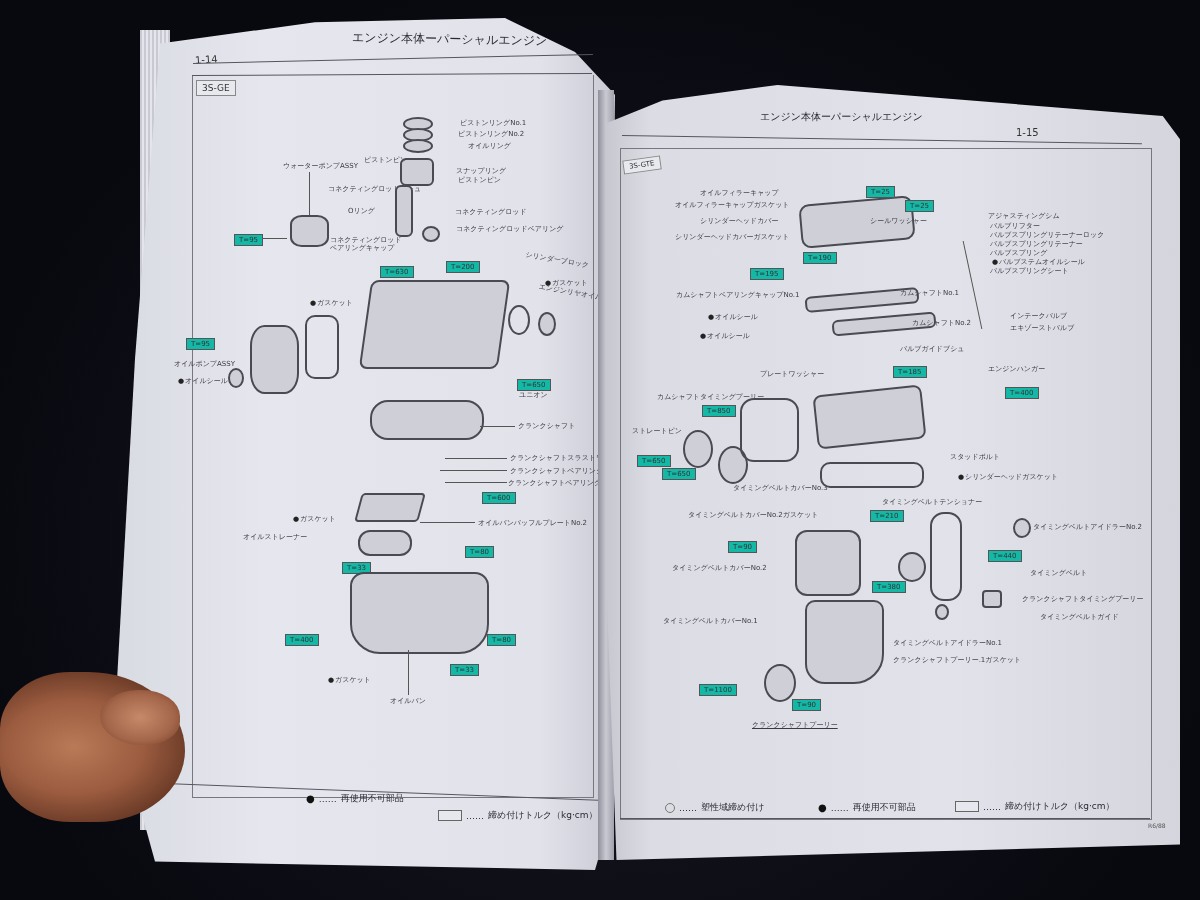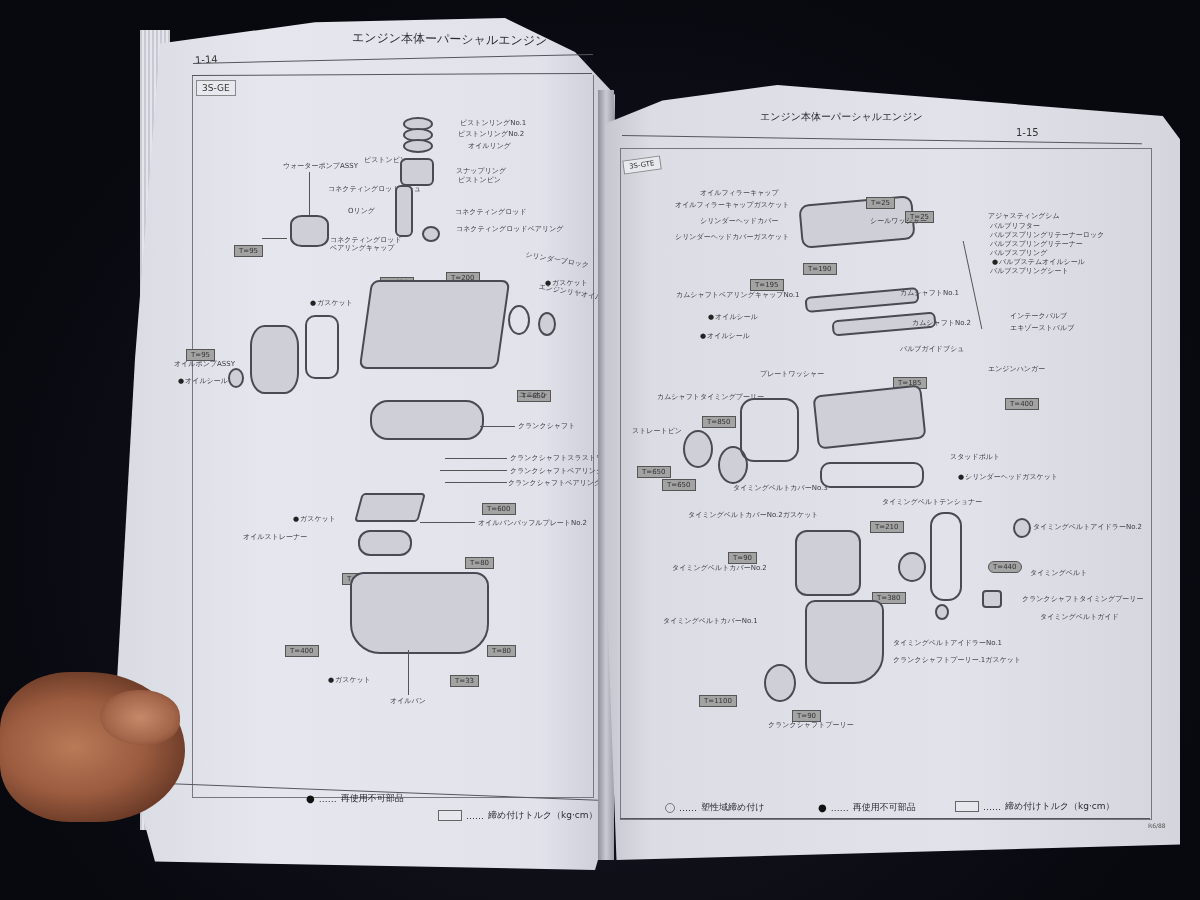--- a/index.html
+++ b/index.html
@@ -28,21 +28,21 @@
   .spine { position:absolute; left:598px; top:90px; width:16px; height:770px; background:linear-gradient(90deg,#8f909a,#c9cad2,#9fa0aa); }
 
   .hdr-title { position:absolute; font-size:12px; color:#2b2b33; white-space:nowrap; }
   .page-num { position:absolute; font-size:10px; color:#333; }
   .rule { position:absolute; height:1px; background:#55565e; transform-origin:left center; }
   .frame { position:absolute; border:1px solid #77787f; }
   .engine-tag { position:absolute; font-size:9px; color:#333; border:1px solid #888; padding:2px 5px; background:#e8e9ef; }
 
   .lbl { position:absolute; font-size:7px; color:#3a3a42; white-space:nowrap; line-height:1; }
   .lbl.dot::before { content:"●"; color:#222; font-size:7px; margin-right:1px; }
-  .torque { position:absolute; font-size:7px; color:#333; border:1px solid #555; padding:1px 4px; background:#a3a3a3; white-space:nowrap;margin-top:11px; }
+  .torque { position:absolute; font-size:7px; color:#333; border:1px solid #555; padding:1px 4px; background:#14b8a6; white-space:nowrap; }
   .leader { position:absolute; height:1px; background:#555; }
   .vleader { position:absolute; width:1px; background:#555; }
 
   .part { position:absolute; border:2px solid #4a4a52; background:#cfd0d7; }
   .ring { border-radius:50%; }
   .legend { position:absolute; font-size:9px; color:#2b2b33; white-space:nowrap; display:flex; align-items:center; gap:4px; }
   .legend .dotmark { font-size:10px; color:#111; }
   .legend .box { display:inline-block; width:22px; height:9px; border:1px solid #666; background:#e7e8ee; }
   .legend .circ { display:inline-block; width:8px; height:8px; border:1px solid #777; border-radius:50%; }
   .code { position:absolute; font-size:6px; color:#555; }
@@ -220,35 +220,35 @@
 <div class="lbl" style="left:688px;top:512px;">タイミングベルトカバーNo.2ガスケット</div>
 <div class="torque" style="left:870px;top:510px;">T=210</div>
 <div class="torque" style="left:728px;top:541px;">T=90</div>
 <div class="part" style="left:795px;top:530px;width:62px;height:62px;border-radius:12px;"></div>
 <div class="lbl" style="left:672px;top:565px;text-align:center;">タイミングベルトカバーNo.2</div>
 <div class="torque" style="left:872px;top:581px;">T=380</div>
 <div class="part ring" style="left:898px;top:552px;width:24px;height:26px;"></div>
 <div class="part" style="left:930px;top:512px;width:28px;height:85px;border-radius:14px;background:transparent;"></div>
 <div class="part ring" style="left:1013px;top:518px;width:14px;height:16px;"></div>
 <div class="lbl" style="left:1033px;top:524px;">タイミングベルトアイドラーNo.2</div>
-<div class="torque" style="left:988px;top:550px;border-radius:6px;">T=440</div>
+<div class="torque" style="left:988px;top:550px;">T=440</div>
 <div class="lbl" style="left:1030px;top:570px;">タイミングベルト</div>
 <div class="part" style="left:982px;top:590px;width:16px;height:14px;border-radius:4px;"></div>
 <div class="lbl" style="left:1022px;top:596px;">クランクシャフトタイミングプーリー</div>
 <div class="part ring" style="left:935px;top:604px;width:10px;height:12px;"></div>
 <div class="lbl" style="left:1040px;top:614px;">タイミングベルトガイド</div>
 
 <div class="part" style="left:805px;top:600px;width:75px;height:80px;border-radius:10px 10px 30px 20px;"></div>
 <div class="lbl" style="left:663px;top:618px;">タイミングベルトカバーNo.1</div>
 <div class="lbl" style="left:893px;top:640px;">タイミングベルトアイドラーNo.1</div>
 <div class="lbl" style="left:893px;top:657px;">クランクシャフトプーリー.1ガスケット</div>
 <div class="part ring" style="left:764px;top:664px;width:28px;height:34px;"></div>
 <div class="torque" style="left:699px;top:684px;">T=1100</div>
 <div class="torque" style="left:792px;top:699px;">T=90</div>
-<div class="lbl" style="left:768px;top:722px;">クランクシャフトプーリー</div>
+<div class="lbl" style="left:752px;top:722px;text-decoration:underline;">クランクシャフトプーリー</div>
 
 <div class="rule" style="left:620px;top:818px;width:530px;"></div>
 <div class="legend" style="left:665px;top:801px;">
   <span class="circ"></span>
     <span>……</span>
     <span>塑性域締め付け</span>
 </div>
 <div class="legend" style="left:818px;top:801px;">
   <span class="dotmark">●</span>
     <span>……</span>

